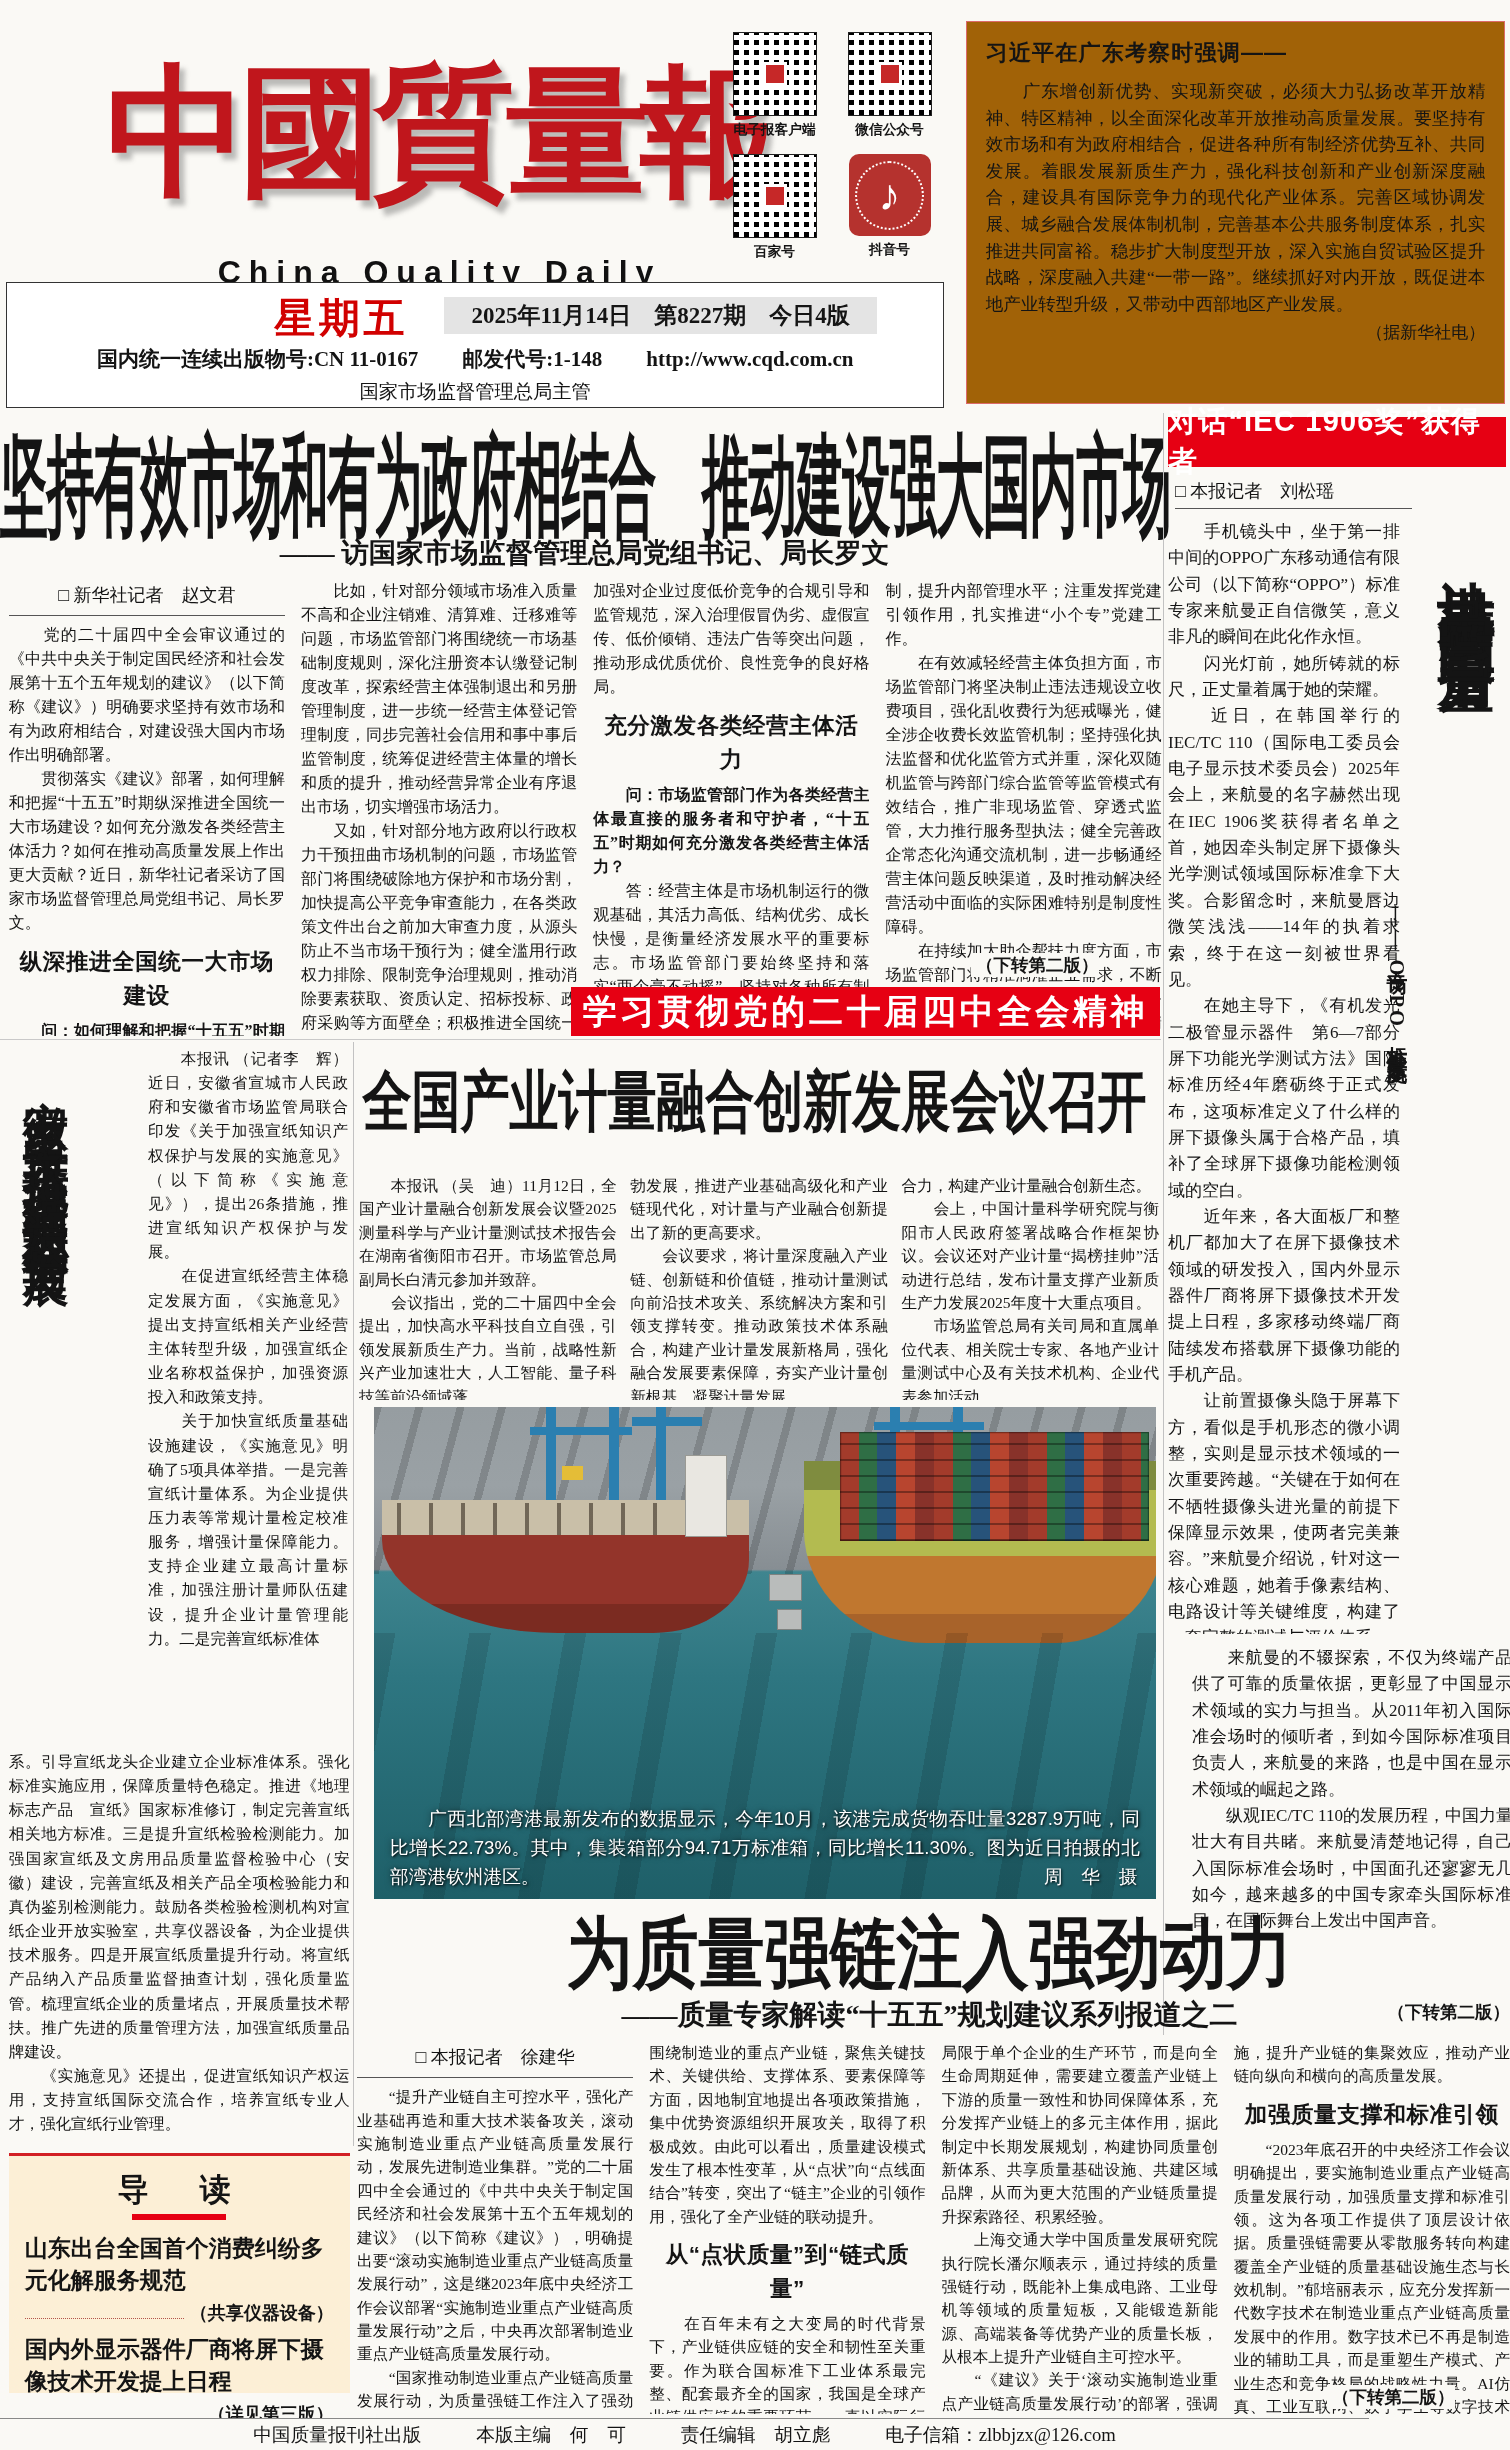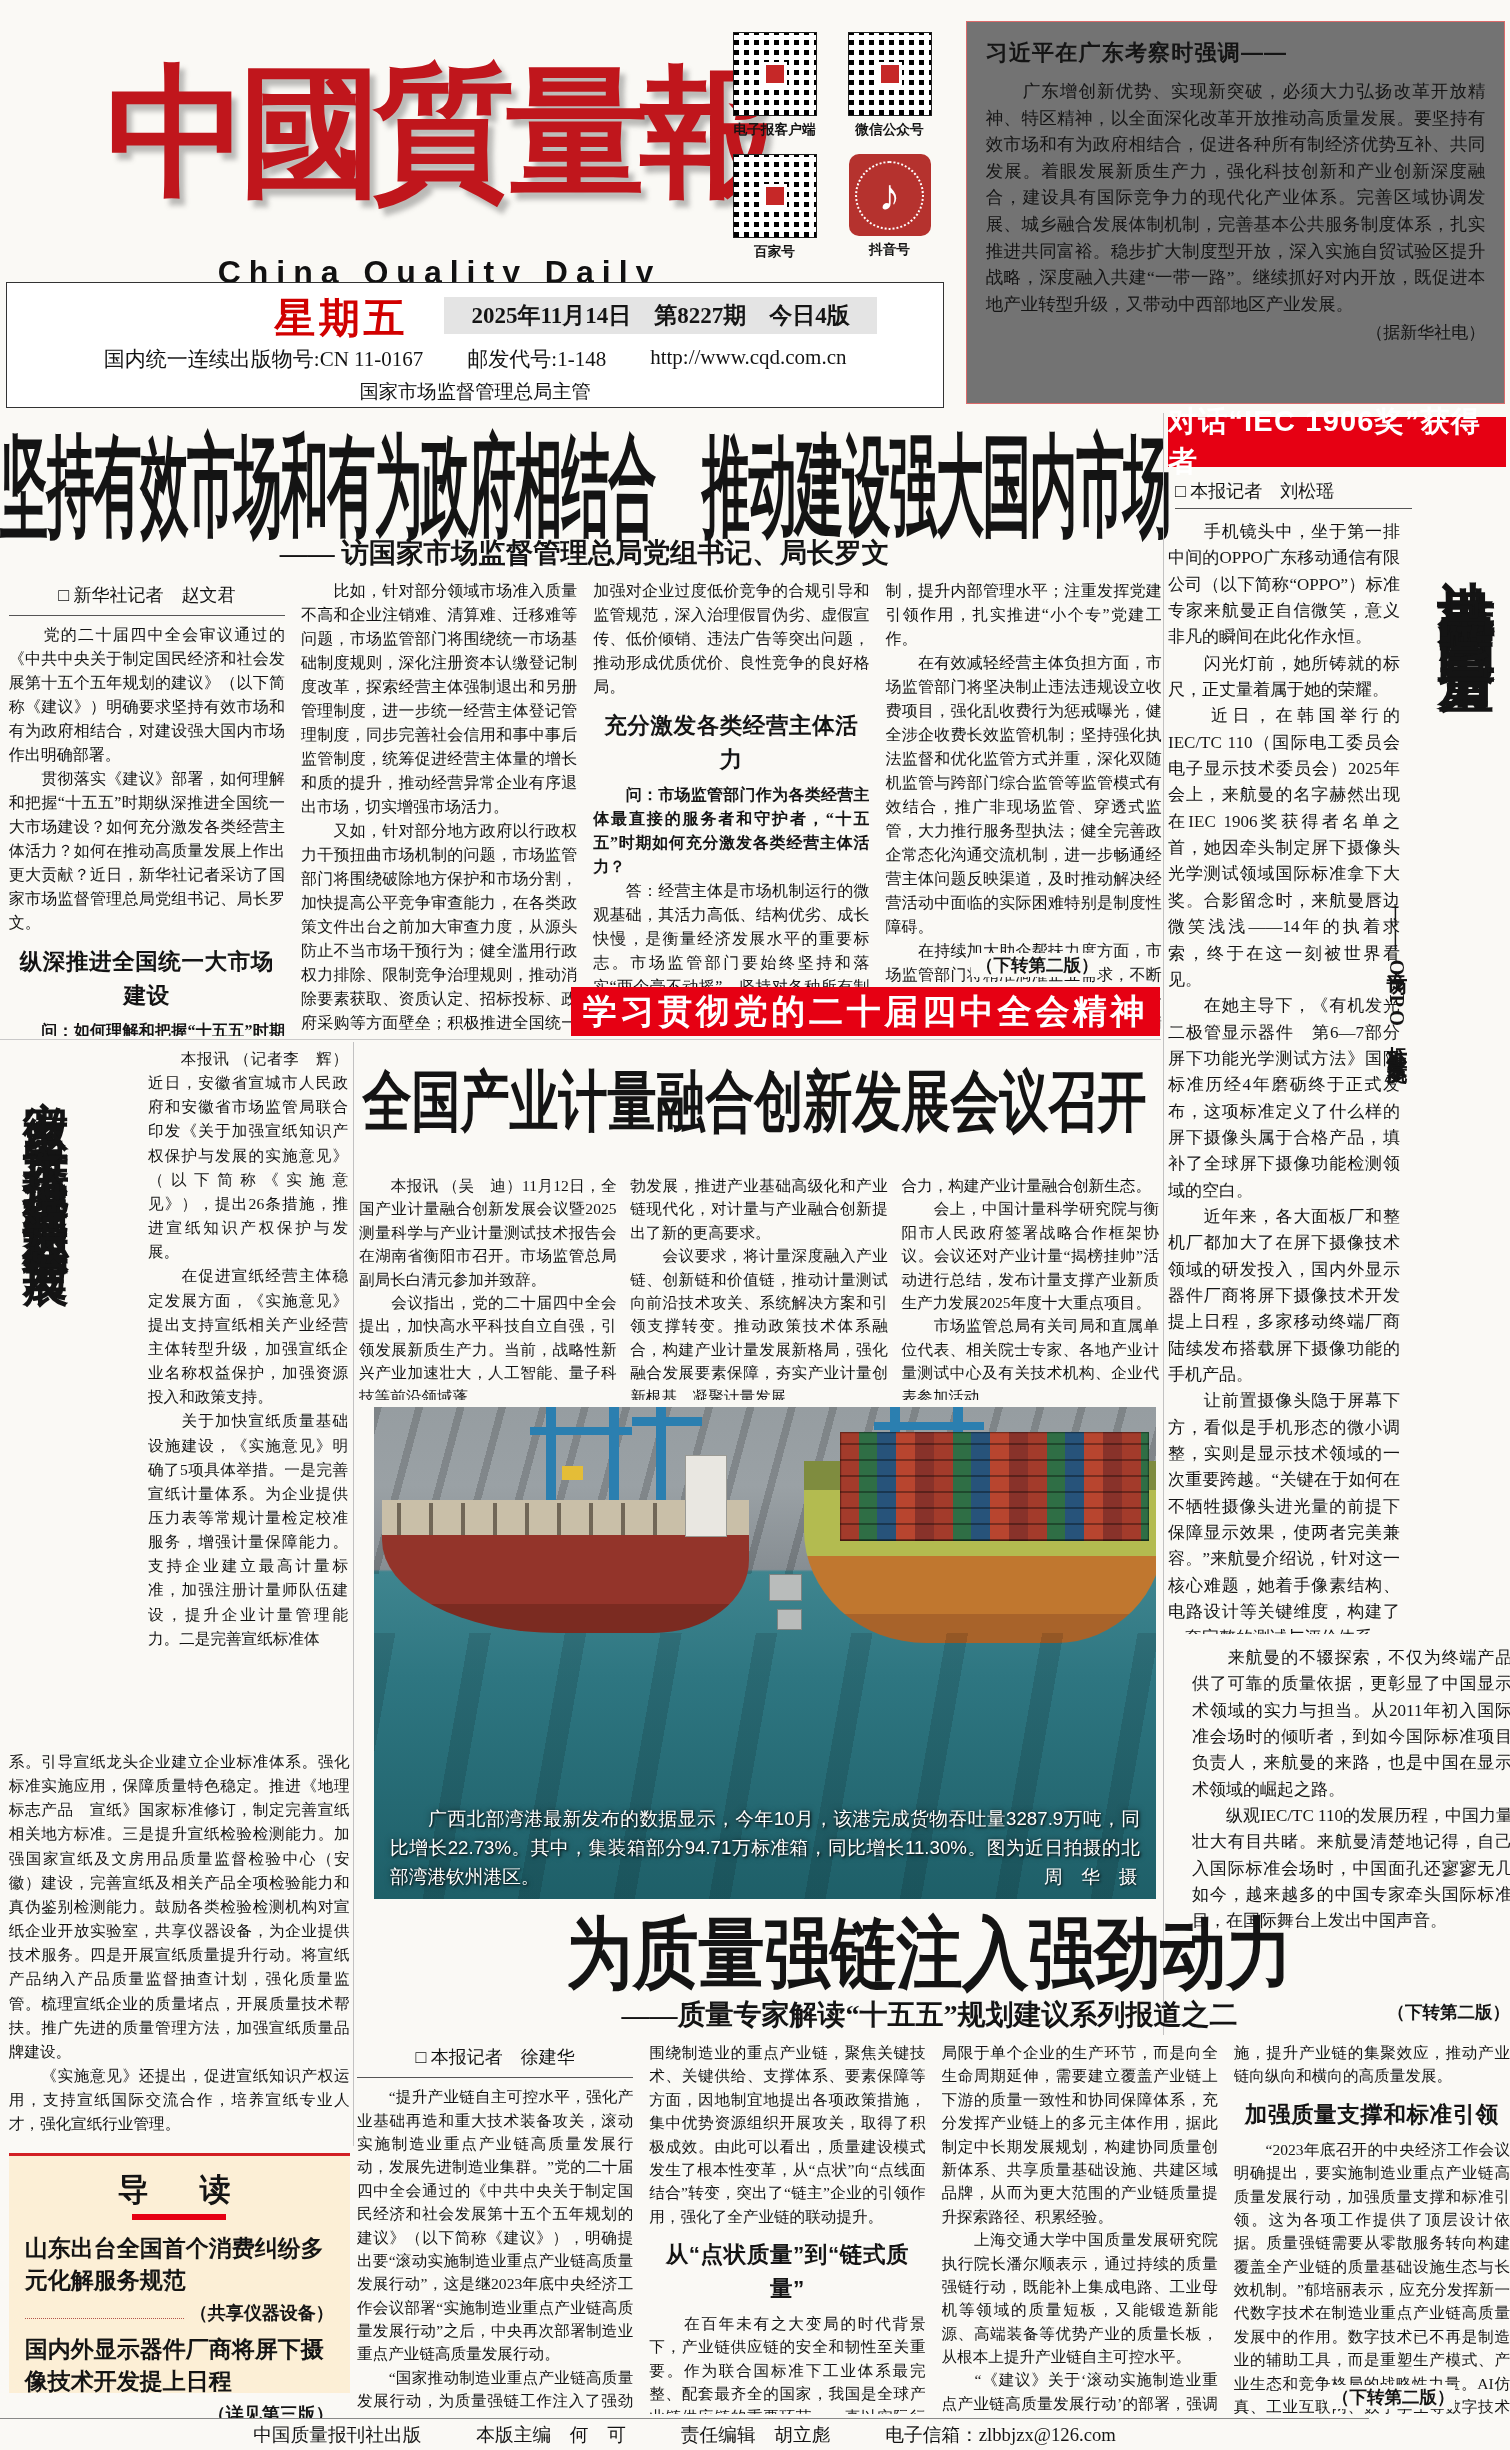--- a/index.html
+++ b/index.html
@@ -22,33 +22,33 @@
     background:repeating-linear-gradient(0deg,#000 0 5px,#fff 5px 10px),
                repeating-linear-gradient(90deg,#000 0 5px,#fff 5px 10px);
     background-blend-mode:lighten;}
   .qr::after{content:"";position:absolute;inset:29px;background:#c62828;border:3.1px solid #fff;}
   .douyin{width:82px;height:82px;margin:0 auto;background:#b5322e;border-radius:10px;color:#fff;
     display:flex;align-items:center;justify-content:center;font-size:44px;}
   .douyin span{border:2.5px dotted #fff;border-radius:50%;width:65px;height:65px;display:flex;
     align-items:center;justify-content:center;}
   .qr-label{margin-top:5px;font-size:13.7px;font-weight:600;}
 
-  .xi-box{left:966px;top:21px;width:539px;height:383px;border:1.9px solid #dc6a6a;background:#737373;
+  .xi-box{left:966px;top:21px;width:539px;height:383px;border:1.9px solid #dc6a6a;background:#a16207;
     box-sizing:border-box;padding:16px 18.7px 8.7px;}
   .xi-title{font-size:22px;font-weight:800;letter-spacing:1.2px;margin-bottom:10px;}
   .xi-body{font-size:17.5px;line-height:1.52;}
   .xi-credit{text-align:right;font-size:17px;margin-top:3.7px;}
 
   
   .dateline{left:6.2px;top:282px;width:936px;height:124px;border:1.2px solid #333;background:#fff;}
   .weekday{position:absolute;left:267px;top:7.5px;font-size:41px;font-weight:900;color:#d10000;letter-spacing:3.7px;text-align:center;}
   .issue{position:absolute;left:437px;top:13.7px;width:433px;height:37px;background:#e4e4e4;
     display:flex;align-items:center;justify-content:center;font-size:23px;font-weight:700;}
   .pubrow{position:absolute;left:0;top:62px;width:100%;display:flex;justify-content:center;gap:44px;
-    font-size:21px;font-weight:400;}
+    font-size:21px;font-weight:700;align-items:center;}
   .supervisor{position:absolute;left:0;top:95px;width:100%;text-align:center;font-size:19.3px;}
 
   
   .lead-title{left:0;top:414px;width:1161px;text-align:center;white-space:nowrap;}
   .lead-title span{display:inline-block;font-size:48px;font-weight:900;letter-spacing:-1.2px;
     transform:scaleY(2.3);transform-origin:top center;font-family:"Liberation Sans","DejaVu Sans",sans-serif;}
   .lead-sub{left:4px;top:535px;width:1161px;text-align:center;font-size:27.4px;font-weight:800;}
   .lead-cols{left:8.7px;top:579px;width:1153px;height:457px;display:flex;gap:16px;}
   .col{flex:1;overflow:hidden;font-size:16px;line-height:1.5;}
   .byline{text-align:center;font-size:18px;border-bottom:1.2px solid #555;padding:2.5px 0 6.2px;margin-bottom:7.5px;}

